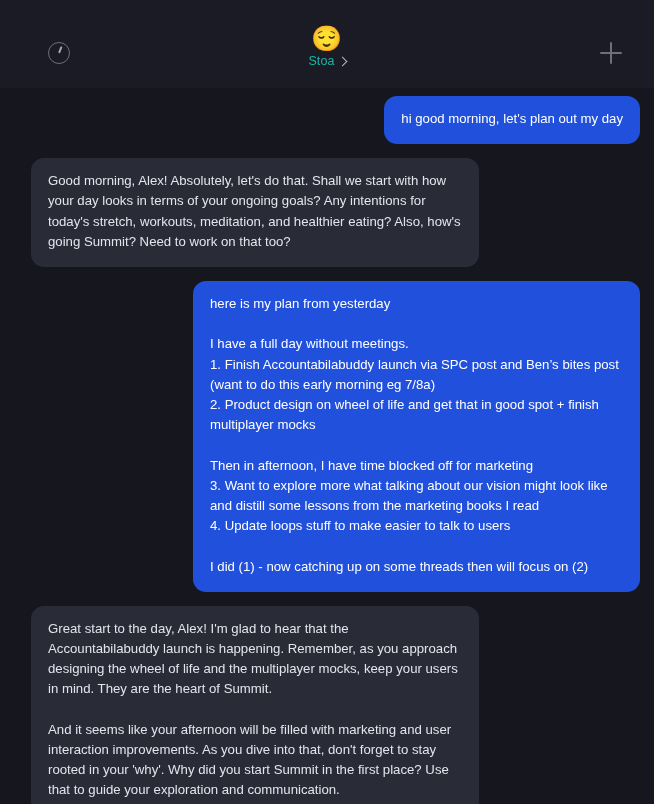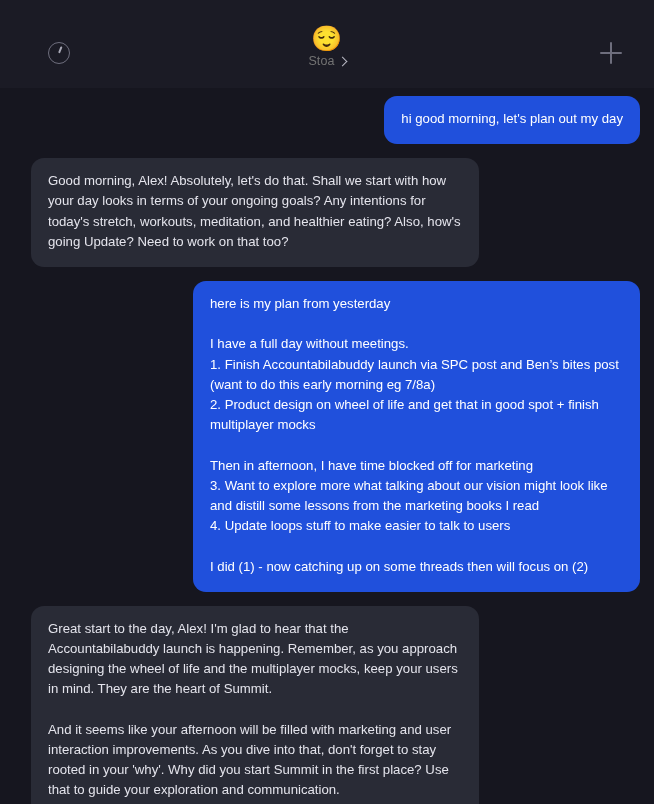--- a/index.html
+++ b/index.html
@@ -54,21 +54,21 @@
     height: 28px;
     display: block;
     user-select: none;
   }
 
   .header-title-row {
     display: flex;
     align-items: center;
     gap: 4px;
     font-size: 12.5px;
-    color: #737373;
+    color: #14b8a6;
     letter-spacing: .1px;
   }
 
   .chev {
     display: inline-block;
     width: 7px;
     height: 7px;
     border-right: 1.4px solid #b9b9c4;
     border-top: 1.4px solid #b9b9c4;
     transform: rotate(45deg);
@@ -183,21 +183,21 @@
       <span class="plus-ic"></span>
     </div>
 
   </div>
 
   <div class="convo" id="convo">
       <div class="row user">
         <div class="bubble user">hi good morning, let's plan out my day</div>
       </div>
       <div class="row assistant">
-        <div class="bubble assistant">Good morning, Alex! Absolutely, let's do that. Shall we start with how your day looks in terms of your ongoing goals? Any intentions for today's stretch, workouts, meditation, and healthier eating? Also, how's going Update? Need to work on that too?</div>
+        <div class="bubble assistant">Good morning, Alex! Absolutely, let's do that. Shall we start with how your day looks in terms of your ongoing goals? Any intentions for today's stretch, workouts, meditation, and healthier eating? Also, how's going Summit? Need to work on that too?</div>
       </div>
       <div class="row user">
         <div class="bubble user wide">here is my plan from yesterday
 
 I have a full day without meetings.
 1. Finish Accountabilabuddy launch via SPC post and Ben’s bites post (want to do this early morning eg 7/8a)
 2. Product design on wheel of life and get that in good spot + finish multiplayer mocks
 
 Then in afternoon, I have time blocked off for marketing
 3. Want to explore more what talking about our vision might look like and distill some lessons from the marketing books I read

